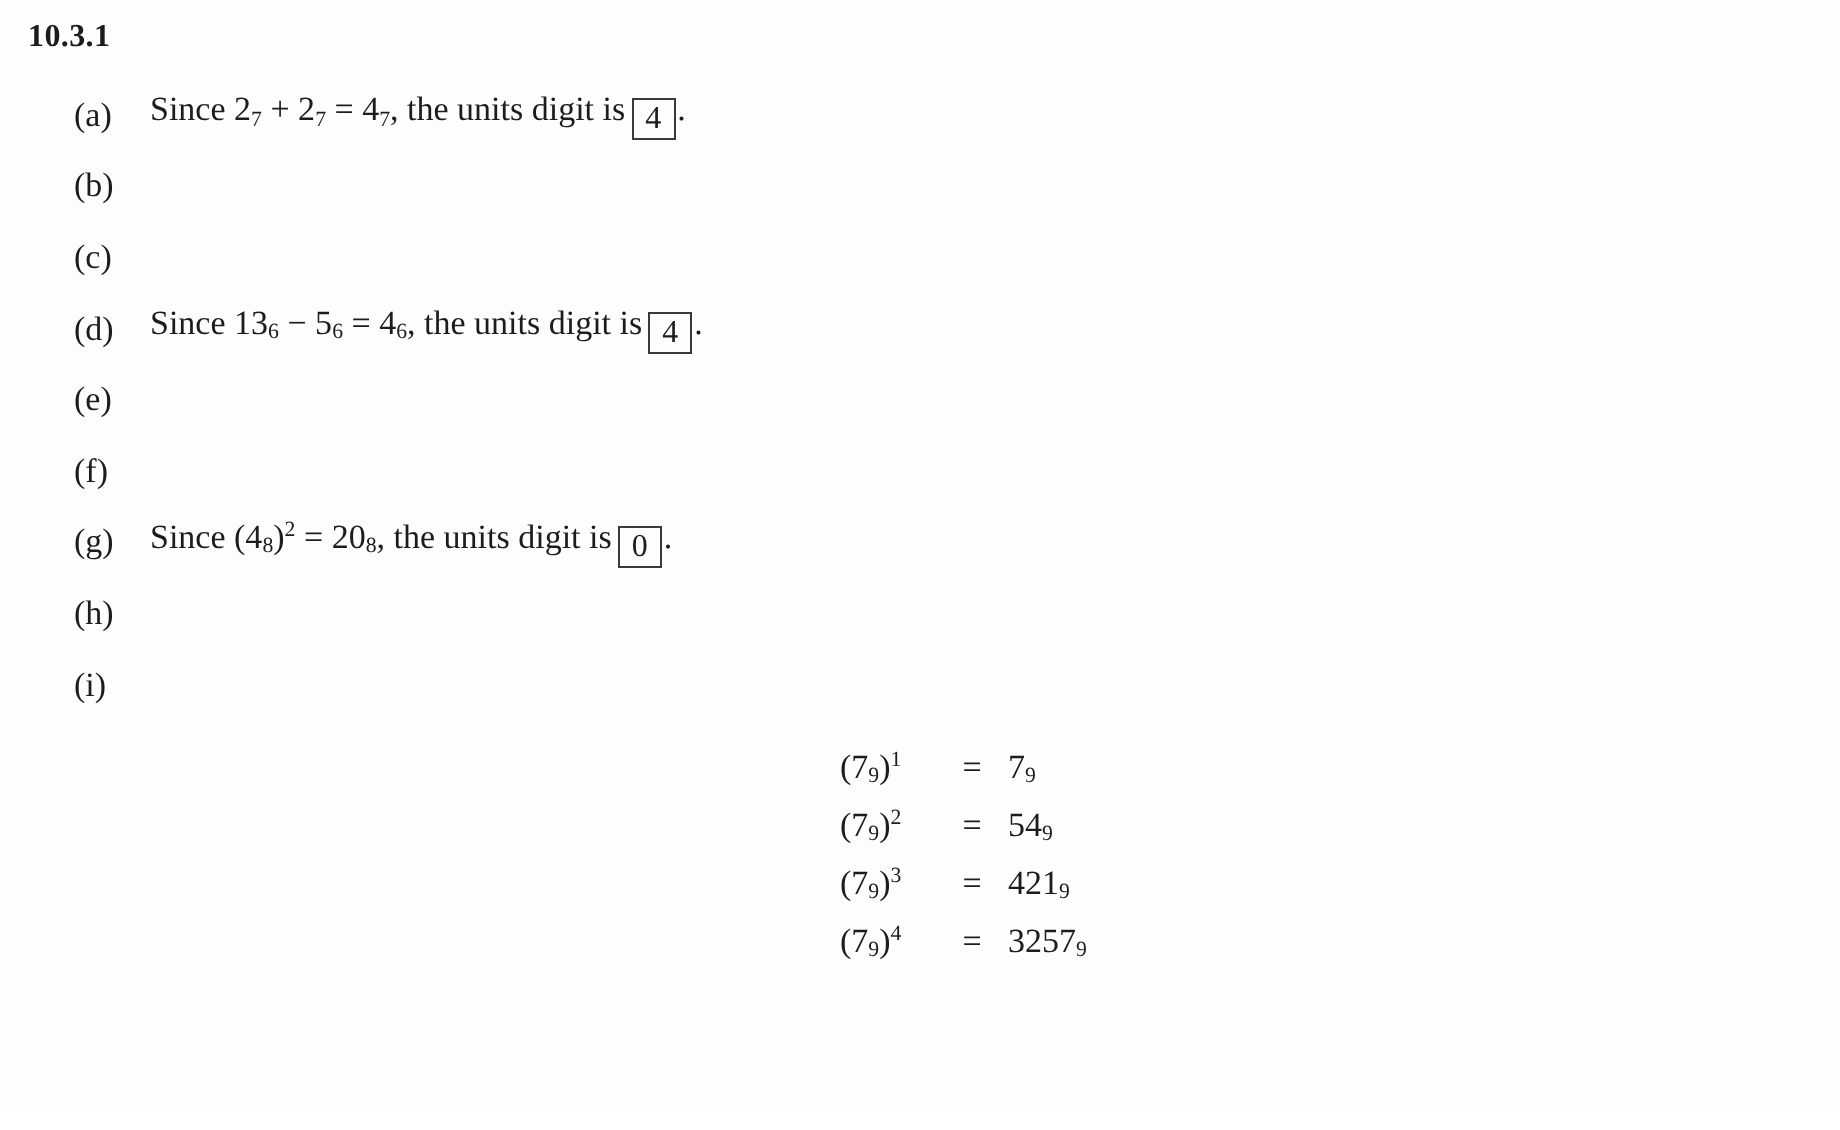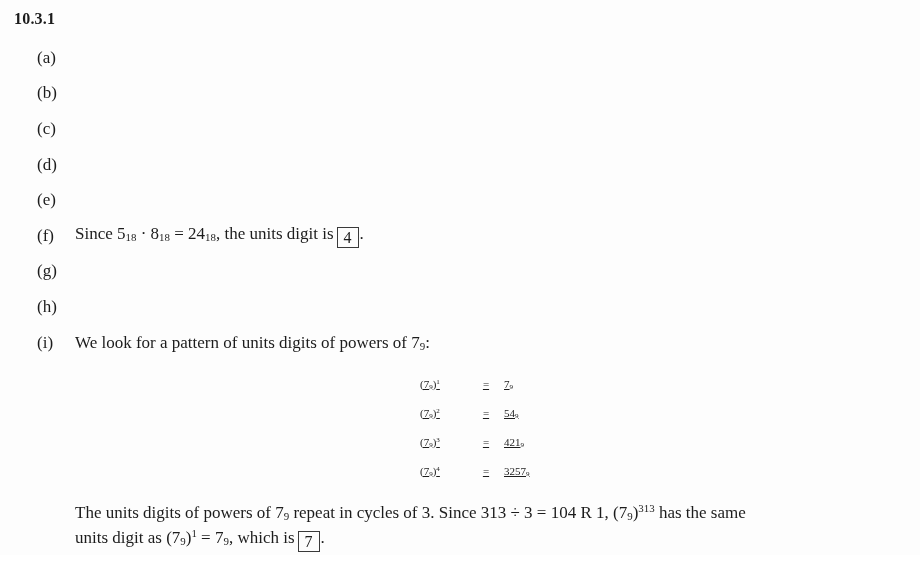--- a/index.html
+++ b/index.html
@@ -61,22 +61,21 @@
     margin: 0 1px 0 3px;
     text-align: center;
     font-size: 16px;
     line-height: 19px;
     vertical-align: -4px;
   }
   .equations {
     position: absolute;
     left: 420px;
     top: 369px;
-    font-size: 11px;
-    text-decoration: underline;
+    font-size: 17px;
   }
   .eq-row {
     height: 29px;
     display: flex;
     align-items: center;
     white-space: nowrap;
   }
   .eq-lhs {
     flex: 0 0 48px;
   }
@@ -96,54 +95,55 @@
   }
 </style>
 </head>
 <body>
 
 <div class="page">
   <div class="heading">10.3.1</div>
   <div class="items">
   <div class="item">
     <span class="item-label">(a)</span>
+    <span class="item-text">Since 2<sub>7</sub> + 2<sub>7</sub> = 4<sub>7</sub>, the units digit is<span class="box">4</span>.</span>
   </div>
 
   <div class="item">
     <span class="item-label">(b)</span>
   </div>
 
   <div class="item">
     <span class="item-label">(c)</span>
   </div>
 
   <div class="item">
     <span class="item-label">(d)</span>
+    <span class="item-text">Since 13<sub>6</sub> − 5<sub>6</sub> = 4<sub>6</sub>, the units digit is<span class="box">4</span>.</span>
   </div>
 
   <div class="item">
     <span class="item-label">(e)</span>
   </div>
 
   <div class="item">
     <span class="item-label">(f)</span>
-    <span class="item-text">Since 5<sub>18</sub> · 8<sub>18</sub> = 24<sub>18</sub>, the units digit is<span class="box">4</span>.</span>
   </div>
 
   <div class="item">
     <span class="item-label">(g)</span>
+    <span class="item-text">Since (4<sub>8</sub>)<sup>2</sup> = 20<sub>8</sub>, the units digit is<span class="box">0</span>.</span>
   </div>
 
   <div class="item">
     <span class="item-label">(h)</span>
   </div>
 
   <div class="item">
     <span class="item-label">(i)</span>
-    <span class="item-text">We look for a pattern of units digits of powers of 7<sub>9</sub>:</span>
   </div>
 </div>
   <div class="equations">
   <div class="eq-row">
     <span class="eq-lhs">(7<sub>9</sub>)<sup>1</sup></span>
     <span class="eq-rel">=</span>
     <span class="eq-rhs">7<sub>9</sub></span>
   </div>
 
   <div class="eq-row">
@@ -157,18 +157,13 @@
     <span class="eq-rel">=</span>
     <span class="eq-rhs">421<sub>9</sub></span>
   </div>
 
   <div class="eq-row">
     <span class="eq-lhs">(7<sub>9</sub>)<sup>4</sup></span>
     <span class="eq-rel">=</span>
     <span class="eq-rhs">3257<sub>9</sub></span>
   </div>
 </div>
-  <div class="conclusion">
-  <div class="cline">The units digits of powers of 7<sub>9</sub> repeat in cycles of 3. Since 313 ÷ 3 = 104 R 1, (7<sub>9</sub>)<sup>313</sup> has the same</div>
-
-  <div class="cline">units digit as (7<sub>9</sub>)<sup>1</sup> = 7<sub>9</sub>, which is<span class="box">7</span>.</div>
-</div>
 </div>
 
 </body></html>

